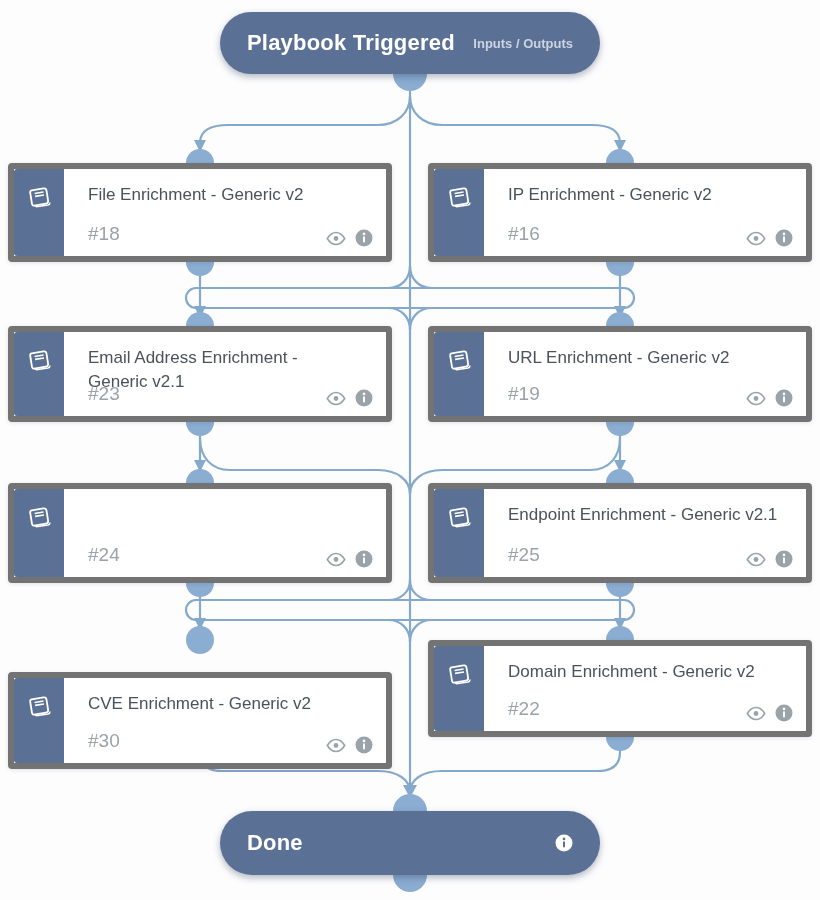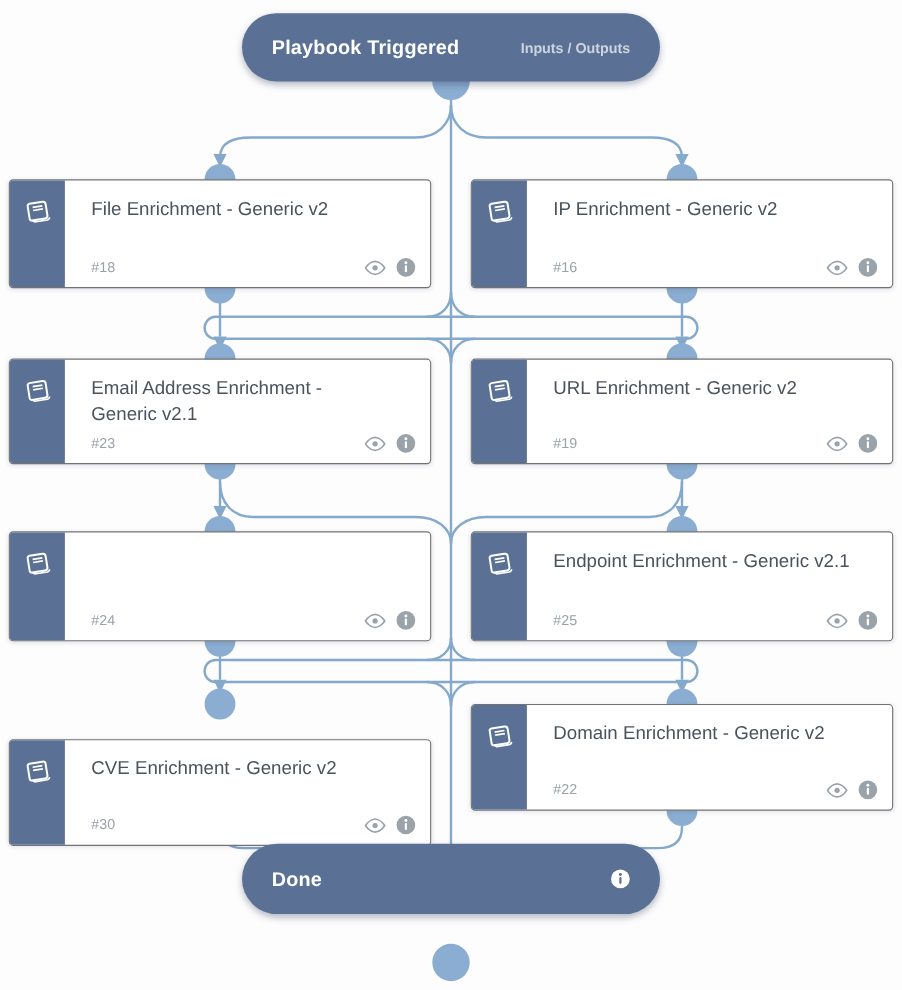--- a/index.html
+++ b/index.html
@@ -15,42 +15,42 @@
   .wires .port{fill:#8badd2;stroke:none;}
 
   
   .pill{
     position:absolute;left:220px;width:380px;height:62px;z-index:2;
     background:#5a7195;border-radius:31px;
     box-shadow:0 3px 7px rgba(40,55,80,.35);
     display:flex;align-items:center;justify-content:space-between;
     padding:0 27px;color:#fff;cursor:pointer;
   }
-  .pill .pill-title{font-size:18px;font-weight:700;letter-spacing:.2px;}
+  .pill .pill-title{font-size:22px;font-weight:700;letter-spacing:.2px;}
   .pill .pill-io{font-size:13px;font-weight:700;color:#ccd4e0;}
   .pill-top{top:12px;}
-  .pill-done{top:767px;height:64px;border-radius:32px;gap:17px;}
+  .pill-done{top:811px;height:64px;border-radius:32px;gap:17px;}
 
   
   .task{
     position:absolute;width:384px;background:#ffffff;z-index:2;
-    border:1px solid #737373;border-radius:4px;
+    border:6px solid #737373;border-radius:4px;
     box-shadow:0 1px 4px rgba(30,45,70,.13);
     cursor:pointer;
   }
   .task-left{
     position:absolute;left:0;top:0;bottom:0;width:50px;
     background:#5a7195;border-radius:3px 0 0 3px;
     display:flex;justify-content:center;align-items:flex-start;padding-top:15px;
   }
   .task-title{
     position:absolute;left:74px;top:14px;right:14px;
     font-size:17px;color:#4a525b;line-height:1.42;
   }
-  .task-num{position:absolute;left:74px;bottom:11px;font-size:13px;color:#9aa2aa;}
+  .task-num{position:absolute;left:74px;bottom:11px;font-size:19px;color:#9aa2aa;}
   .task-actions{
     position:absolute;right:13px;bottom:9px;
     display:flex;align-items:center;gap:8px;
   }
   .task-actions svg{display:block;}
   .icon-btn{display:flex;cursor:pointer;}
 </style>
 </head>
 <body>
 

